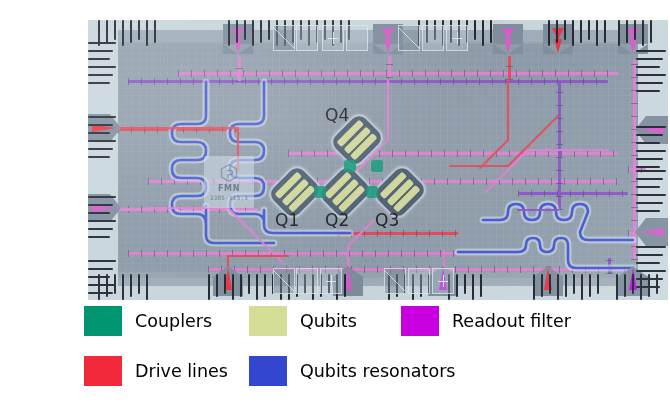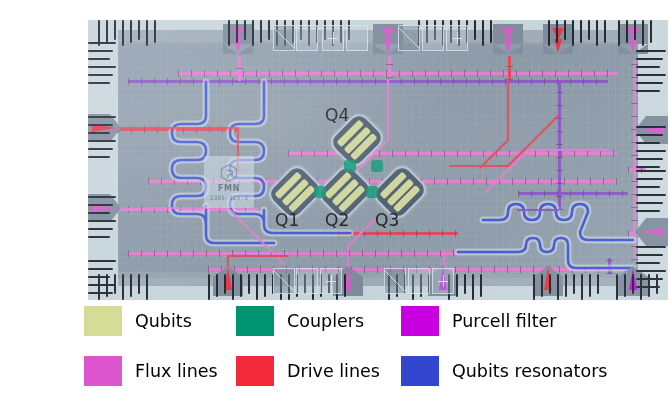--- a/index.html
+++ b/index.html
@@ -516,38 +516,34 @@
       <div class="nm">FMN</div>
       <div class="sn">2385-113.3</div>
     </div>
 
     <div class="sheen sheen-b"></div>
     <div class="sheen sheen-a"></div>
   </div>
 
   <div id="legend">
       <div class="lrow r0">
+        <div class="litem" style="width: 165px;">
+          <div class="sw" style="background: rgb(0, 149, 113);"></div>
+          <div class="lb">Couplers</div>
+        </div>
         <div class="litem" style="width: 152px;">
           <div class="sw" style="background: rgb(212, 220, 150);"></div>
           <div class="lb">Qubits</div>
         </div>
-        <div class="litem" style="width: 165px;">
-          <div class="sw" style="background: rgb(0, 149, 113);"></div>
-          <div class="lb">Couplers</div>
-        </div>
         <div class="litem" style="width: 243px;">
           <div class="sw" style="background: rgb(200, 0, 224);"></div>
-          <div class="lb">Purcell filter</div>
+          <div class="lb">Readout filter</div>
         </div>
       </div>
       <div class="lrow r1">
-        <div class="litem" style="width: 152px;">
-          <div class="sw" style="background: rgb(221, 85, 204);"></div>
-          <div class="lb">Flux lines</div>
-        </div>
         <div class="litem" style="width: 165px;">
           <div class="sw" style="background: rgb(242, 41, 58);"></div>
           <div class="lb">Drive lines</div>
         </div>
         <div class="litem" style="width: 243px;">
           <div class="sw" style="background: rgb(50, 70, 207);"></div>
           <div class="lb">Qubits resonators</div>
         </div>
       </div>
     </div>

